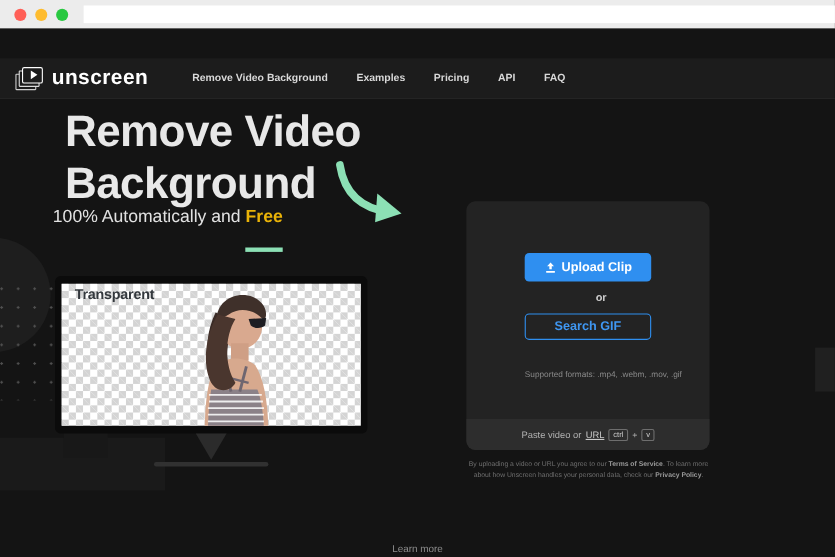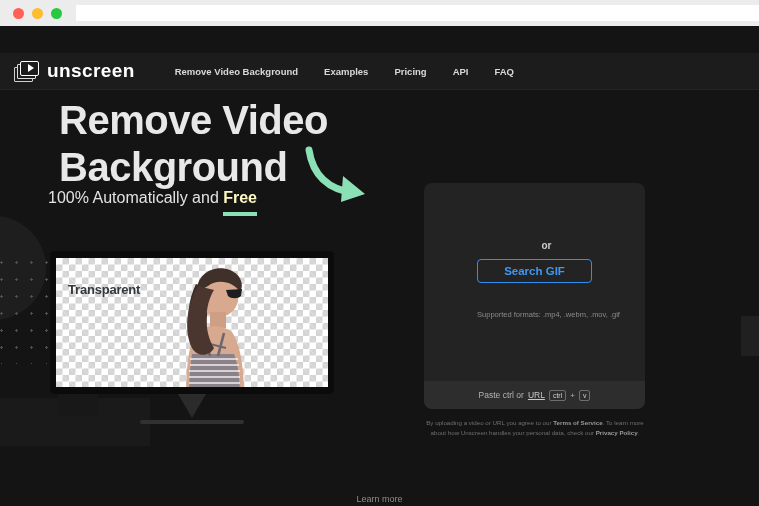--- a/index.html
+++ b/index.html
@@ -130,23 +130,23 @@
     font-size: 40px; font-weight: 800; line-height: 1.18;
     letter-spacing: -0.5px;
     max-width: 330px;
   }
   #hero-subtitle {
     position: absolute; left: 48px; top: 163px;
     color: #e2e2e2; font-size: 16px; font-weight: 400;
     white-space: nowrap;
   }
   #hero-subtitle .free-word {
-    font-weight: 700; color: #fef9c3;
+    font-weight: 700; color: #eab308;
     border-bottom: 4px solid #8ce0b5;
-    padding-bottom: 6px;
+    padding-bottom: 19px;
   }
   #hero-arrow {
     position: absolute; left: 303px; top: 120px;
     width: 72px; height: 62px;
   }
 
   
   #monitor {
     position: absolute; left: 50px; top: 225px;
   }
@@ -160,21 +160,21 @@
     width: 100%; height: 100%;
     position: relative; overflow: hidden;
     background-color: #ffffff;
     background-image:
       linear-gradient(45deg, #d4d4d4 25%, transparent 25%, transparent 75%, #d4d4d4 75%),
       linear-gradient(45deg, #d4d4d4 25%, transparent 25%, transparent 75%, #d4d4d4 75%);
     background-size: 13px 13px;
     background-position: 0 0, 6.5px 6.5px;
   }
   #transparent-label {
-    position: absolute; left: 12px; top: 24px;
+    position: absolute; left: 12px; top: 2px;
     color: #33383d; font-size: 13px; font-weight: 800;
     letter-spacing: -0.2px;
   }
   
   #subject { position: absolute; left: 96px; top: 4px; width: 118px; height: 135px; }
   #monitor-stand {
     width: 0; height: 0; margin: 0 auto;
     border-left: 14px solid transparent;
     border-right: 14px solid transparent;
     border-top: 24px solid #2b2b2b;
@@ -337,30 +337,37 @@
           <path d="M56 126 L82 128 L82 135 L56 135 Z" fill="#53607a" opacity="0.75"></path>
         </svg>
       </div>
     </div>
     <div id="monitor-stand"></div>
     <div id="monitor-base"></div>
   </div>
 
   <section id="upload-card">
     <div id="upload-card-body">
+      <button id="upload-clip-button">
+        <svg width="11" height="11" viewBox="0 0 16 16">
+          <path d="M8 1 L12.5 6 H9.6 V10 H6.4 V6 H3.5 Z" fill="#ffffff"></path>
+          <rect x="2" y="12" width="12" height="2.4" rx="1" fill="#ffffff"></rect>
+        </svg>
+        <span>Upload Clip</span>
+      </button>
 
       <div id="or-text">or</div>
 
       <button id="search-gif-button">Search GIF</button>
 
       <div id="supported-formats">Supported formats: .mp4, .webm, .mov, .gif</div>
     </div>
 
     <div id="paste-bar">
-      <span>Paste ctrl or </span>
+      <span>Paste video or </span>
         <a class="url-link" href="#">URL</a>
       <span class="kbd">ctrl</span>
       <span id="plus-sign">+</span>
       <span class="kbd">v</span>
     </div>
   </section>
 
   <div id="legal-text">
     <span>By uploading a video or URL you agree to our </span><b>Terms of Service</b><span>. To learn more</span><br>
     <span>about how Unscreen handles your personal data, check our </span><b>Privacy Policy</b><span>.</span>

